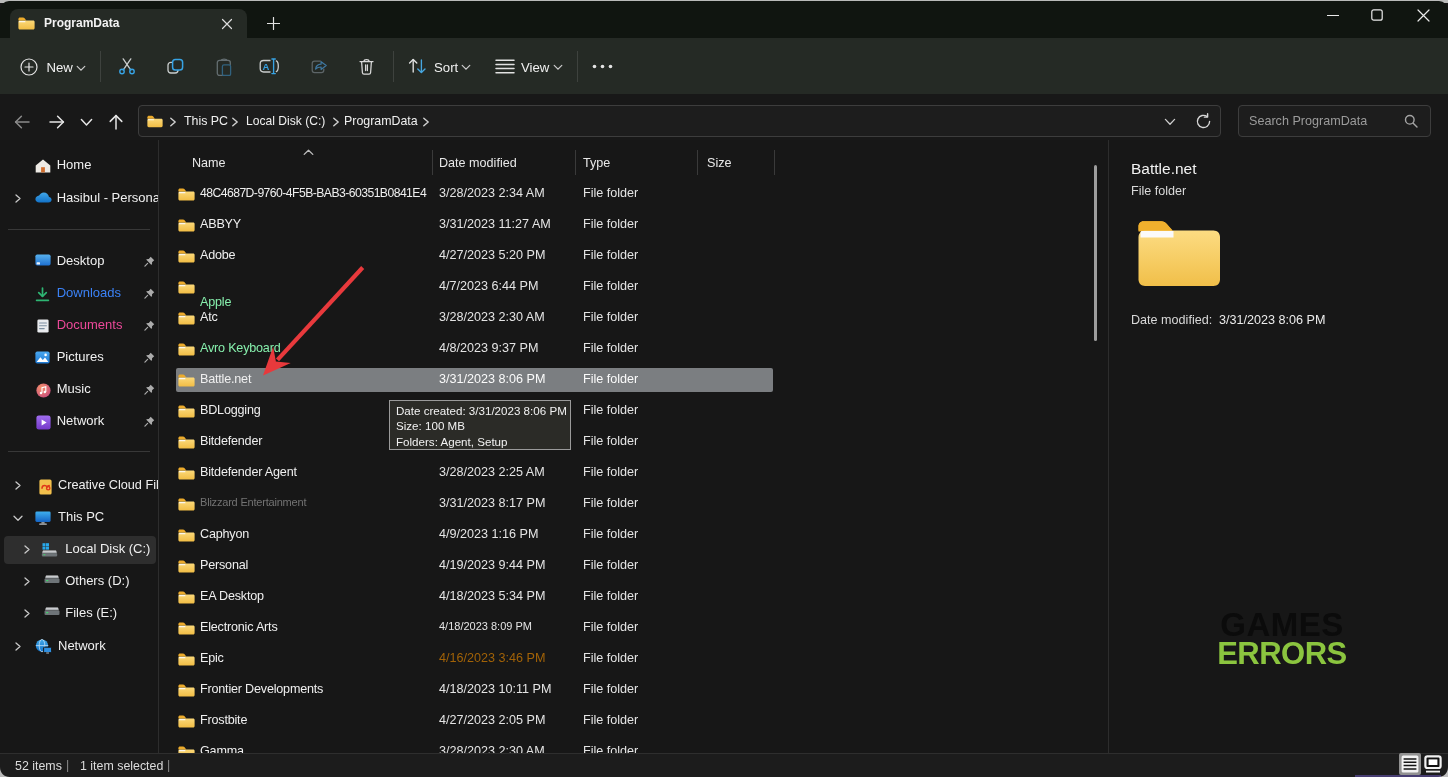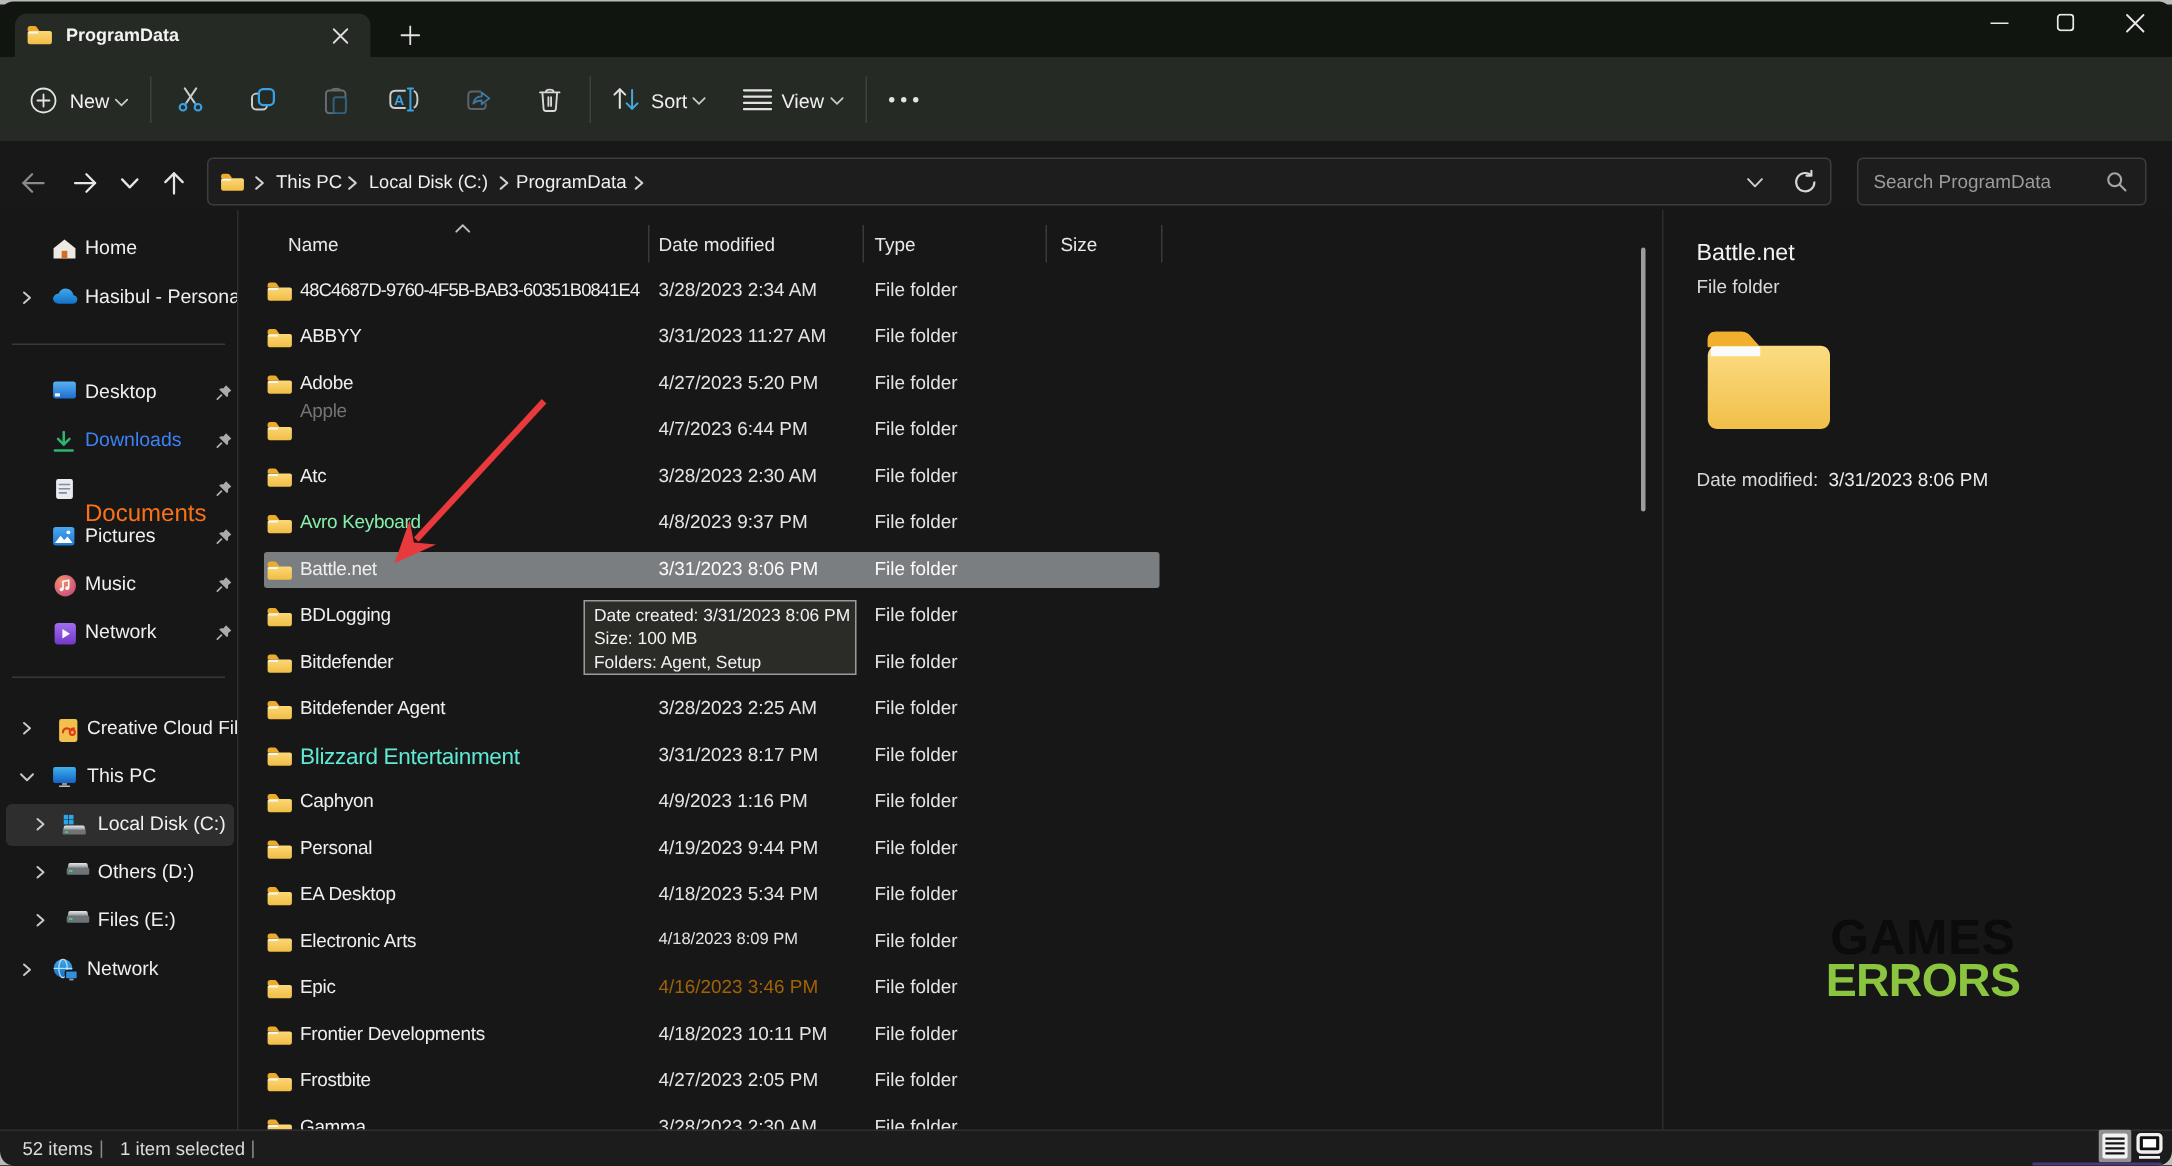--- a/index.html
+++ b/index.html
@@ -242,21 +242,21 @@
 <svg class="abs" style="left:144px;top:148.0px" width="11" height="11" viewBox="0 0 11 11">
 <path d="M6.7 0.8 L10.2 4.3 L8 6.2 C8.3 7.2 8 8.2 7.4 8.9 L2.1 3.6 C2.8 3 3.8 2.7 4.8 3 Z" fill="#ababab"></path>
 <path d="M3.6 7.4 L0.9 10.1" stroke="#ababab" stroke-width="1.2" stroke-linecap="round"></path>
     </svg>
 <svg class="abs" style="left:37px;top:178.5px" width="12" height="14" viewBox="0 0 12 14">
 <rect x="0.4" y="0.4" width="11.2" height="13.2" rx="1.4" fill="#e9ebee"></rect>
 <g stroke="#7c8ea0" stroke-width="1.1" stroke-linecap="round">
 <path d="M2.6 4 H9.4 M2.6 6.8 H9.4 M2.6 9.6 H7.2"></path>
       </g>
     </svg>
-<div class="txt" style="left:56.7px;top:194px;font-size:16px;color:#f97316">Documents</div>
+<div class="txt" style="left:56.7px;top:177.0px;font-size:13px;color:#ec4899">Documents</div>
 <svg class="abs" style="left:144px;top:180.0px" width="11" height="11" viewBox="0 0 11 11">
 <path d="M6.7 0.8 L10.2 4.3 L8 6.2 C8.3 7.2 8 8.2 7.4 8.9 L2.1 3.6 C2.8 3 3.8 2.7 4.8 3 Z" fill="#ababab"></path>
 <path d="M3.6 7.4 L0.9 10.1" stroke="#ababab" stroke-width="1.2" stroke-linecap="round"></path>
     </svg>
 <svg class="abs" style="left:35px;top:210.5px" width="15" height="13" viewBox="0 0 15 13">
 <rect x="0.4" y="0.4" width="14.2" height="12.2" rx="1.8" fill="url(#gpic)"></rect>
 <circle cx="10.6" cy="3.9" r="1.3" fill="#fff"></circle>
 <path d="M1.6 11 L5.4 6.2 L7.8 9 L10 6.6 L13.4 11 Z" fill="#fff"></path>
     </svg>
 <div class="txt" style="left:56.7px;top:209.0px;font-size:13px;color:#f0f0f0">Pictures</div>
@@ -385,21 +385,21 @@
 <path d="M0.9 4.7 C0.9 4.3 1.2 4 1.6 4 H7.3 V5.3 H0.9 Z" fill="#fbf7ee"></path>
 </svg>
 <div class="txt" style="left:41px;top:108.39999999999999px;font-size:12.6px;letter-spacing:-0.2px;color:#efefef">Adobe</div>
 <div class="txt" style="left:280px;top:108.39999999999999px;font-size:12.6px;color:#e4e4e4">4/27/2023 5:20 PM</div>
 <div class="txt" style="left:424px;top:108.39999999999999px;font-size:12.6px;color:#e4e4e4">File folder</div>
 <svg class="abs" style="left:19px;top:140.7px;z-index:3" width="17" height="13" viewBox="0 0 17 13">
 <path d="M0.4 3.6 V2 C0.4 1.1 1.1 0.4 2 0.4 H5 C5.6 0.4 6.1 0.6 6.4 1 L8.3 3.6 Z" fill="#edab2b"></path>
 <path d="M0.4 5 C0.4 4.2 1 3.6 1.8 3.6 H15.2 C16 3.6 16.6 4.2 16.6 5 V11 C16.6 11.8 16 12.5 15.2 12.5 H1.8 C1 12.5 0.4 11.8 0.4 11 Z" fill="url(#gf)"></path>
 <path d="M0.9 4.7 C0.9 4.3 1.2 4 1.6 4 H7.3 V5.3 H0.9 Z" fill="#fbf7ee"></path>
 </svg>
-<div class="txt" style="left:41px;top:127px;font-size:12.6px;letter-spacing:-0.2px;color:#737373">Apple</div>
+<div class="txt" style="left:41px;top:155px;font-size:12.6px;letter-spacing:-0.2px;color:#86efac">Apple</div>
 <div class="txt" style="left:280px;top:139.39999999999998px;font-size:12.6px;color:#e4e4e4">4/7/2023 6:44 PM</div>
 <div class="txt" style="left:424px;top:139.39999999999998px;font-size:12.6px;color:#e4e4e4">File folder</div>
 <svg class="abs" style="left:19px;top:171.7px;z-index:3" width="17" height="13" viewBox="0 0 17 13">
 <path d="M0.4 3.6 V2 C0.4 1.1 1.1 0.4 2 0.4 H5 C5.6 0.4 6.1 0.6 6.4 1 L8.3 3.6 Z" fill="#edab2b"></path>
 <path d="M0.4 5 C0.4 4.2 1 3.6 1.8 3.6 H15.2 C16 3.6 16.6 4.2 16.6 5 V11 C16.6 11.8 16 12.5 15.2 12.5 H1.8 C1 12.5 0.4 11.8 0.4 11 Z" fill="url(#gf)"></path>
 <path d="M0.9 4.7 C0.9 4.3 1.2 4 1.6 4 H7.3 V5.3 H0.9 Z" fill="#fbf7ee"></path>
 </svg>
 <div class="txt" style="left:41px;top:170.39999999999998px;font-size:12.6px;letter-spacing:-0.2px;color:#efefef">Atc</div>
 <div class="txt" style="left:280px;top:170.39999999999998px;font-size:12.6px;color:#e4e4e4">3/28/2023 2:30 AM</div>
 <div class="txt" style="left:424px;top:170.39999999999998px;font-size:12.6px;color:#e4e4e4">File folder</div>
@@ -441,21 +441,21 @@
 <path d="M0.9 4.7 C0.9 4.3 1.2 4 1.6 4 H7.3 V5.3 H0.9 Z" fill="#fbf7ee"></path>
 </svg>
 <div class="txt" style="left:41px;top:325.4px;font-size:12.6px;letter-spacing:-0.2px;color:#efefef">Bitdefender Agent</div>
 <div class="txt" style="left:280px;top:325.4px;font-size:12.6px;color:#e4e4e4">3/28/2023 2:25 AM</div>
 <div class="txt" style="left:424px;top:325.4px;font-size:12.6px;color:#e4e4e4">File folder</div>
 <svg class="abs" style="left:19px;top:357.7px;z-index:3" width="17" height="13" viewBox="0 0 17 13">
 <path d="M0.4 3.6 V2 C0.4 1.1 1.1 0.4 2 0.4 H5 C5.6 0.4 6.1 0.6 6.4 1 L8.3 3.6 Z" fill="#edab2b"></path>
 <path d="M0.4 5 C0.4 4.2 1 3.6 1.8 3.6 H15.2 C16 3.6 16.6 4.2 16.6 5 V11 C16.6 11.8 16 12.5 15.2 12.5 H1.8 C1 12.5 0.4 11.8 0.4 11 Z" fill="url(#gf)"></path>
 <path d="M0.9 4.7 C0.9 4.3 1.2 4 1.6 4 H7.3 V5.3 H0.9 Z" fill="#fbf7ee"></path>
 </svg>
-<div class="txt" style="left:41px;top:356.4px;font-size:15px;letter-spacing:-0.2px;color:#5eead4">Blizzard Entertainment</div>
+<div class="txt" style="left:41px;top:356.4px;font-size:11px;letter-spacing:-0.2px;color:#737373">Blizzard Entertainment</div>
 <div class="txt" style="left:280px;top:356.4px;font-size:12.6px;color:#e4e4e4">3/31/2023 8:17 PM</div>
 <div class="txt" style="left:424px;top:356.4px;font-size:12.6px;color:#e4e4e4">File folder</div>
 <svg class="abs" style="left:19px;top:388.70000000000005px;z-index:3" width="17" height="13" viewBox="0 0 17 13">
 <path d="M0.4 3.6 V2 C0.4 1.1 1.1 0.4 2 0.4 H5 C5.6 0.4 6.1 0.6 6.4 1 L8.3 3.6 Z" fill="#edab2b"></path>
 <path d="M0.4 5 C0.4 4.2 1 3.6 1.8 3.6 H15.2 C16 3.6 16.6 4.2 16.6 5 V11 C16.6 11.8 16 12.5 15.2 12.5 H1.8 C1 12.5 0.4 11.8 0.4 11 Z" fill="url(#gf)"></path>
 <path d="M0.9 4.7 C0.9 4.3 1.2 4 1.6 4 H7.3 V5.3 H0.9 Z" fill="#fbf7ee"></path>
 </svg>
 <div class="txt" style="left:41px;top:387.40000000000003px;font-size:12.6px;letter-spacing:-0.2px;color:#efefef">Caphyon</div>
 <div class="txt" style="left:280px;top:387.40000000000003px;font-size:12.6px;color:#e4e4e4">4/9/2023 1:16 PM</div>
 <div class="txt" style="left:424px;top:387.40000000000003px;font-size:12.6px;color:#e4e4e4">File folder</div>

